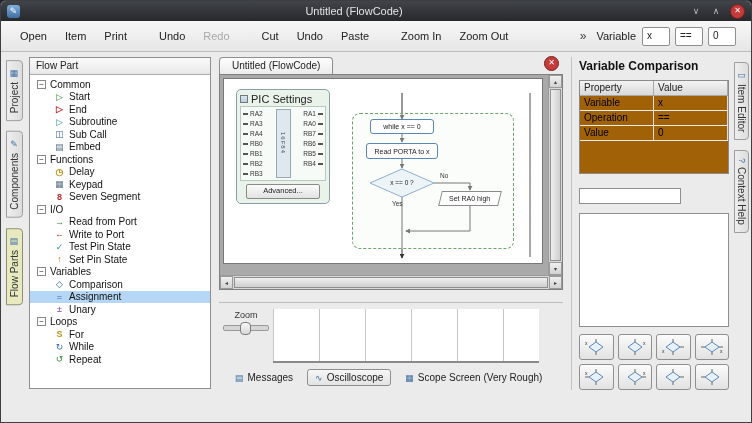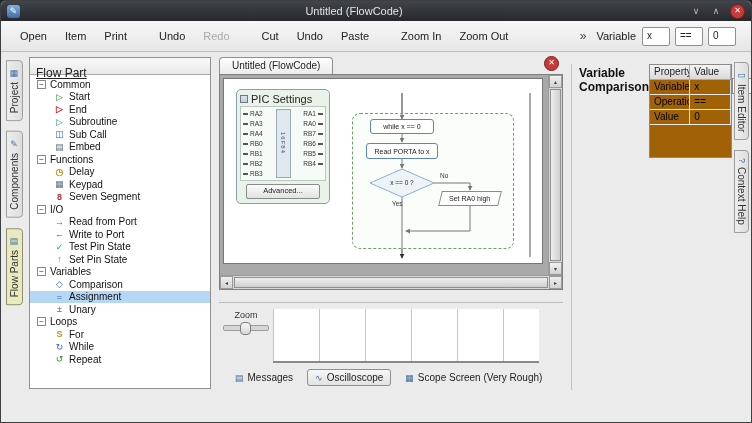--- a/index.html
+++ b/index.html
@@ -35,21 +35,21 @@
     padding-top:8px;gap:10px;}
   .v-tab{writing-mode:vertical-rl;transform:rotate(180deg);font-size:10px;color:#333;
     border:1px solid #9e9e9e;background:linear-gradient(90deg,#ddd,#eee);border-radius:4px 0 0 4px;
     padding:7px 2px;display:flex;align-items:center;gap:4px;}
   .v-tab.active{background:#e9e9c0;border-color:#8f8f70;}
   .v-tab .vt-ico{font-size:9px;color:#3f6ea3;transform:rotate(180deg);}
   
   .left-panel{width:180px;flex:none;margin:5px 2px 33px 2px;display:flex;flex-direction:column;
     border:1px solid #8f8f8f;background:#fff;}
   .panel-header{height:17px;flex:none;border-bottom:1px solid #aaa;background:linear-gradient(#fafafa,#e8e8e8);
-    font-size:12px;padding:8px 6px;box-sizing:border-box;color:#222;text-decoration:underline;}
+    font-size:10px;padding:2px 6px;box-sizing:border-box;color:#222;}
   .tree{flex:1;overflow:hidden;padding-top:3px;font-size:10px;color:#111;}
   .trow{height:12.5px;display:flex;align-items:center;}
   .trow.cat{padding-left:7px;gap:4px;}
   .trow.item{padding-left:24px;gap:4px;}
   .trow.sel{background:#b5d7f5;}
   .exp{width:9px;height:9px;flex:none;border:1px solid #888;background:#fff;font-size:8px;line-height:7px;
     text-align:center;color:#333;box-sizing:border-box;}
   .ticon{width:11px;flex:none;text-align:center;font-size:9px;line-height:10px;}
   .g-green{color:#2e8b2e}.g-red{color:#c03030;font-weight:bold}.g-teal{color:#24969b}
   .g-blue{color:#3565b5}.g-slate{color:#5b7288}.g-gold{color:#c09018;font-weight:bold}
@@ -116,21 +116,21 @@
     margin:5px auto 0 auto;position:relative;}
   .slider-thumb{position:absolute;left:16px;top:-4px;width:9px;height:11px;border-radius:4px;
     background:linear-gradient(#f6f6f6,#d8d8d8);border:1px solid #7d7d7d;}
   .scope{flex:1;height:52px;margin-right:24px;background:#fff;border-bottom:2px solid #8a8a8a;
     background-image:repeating-linear-gradient(to right,#c6c6c6 0 1px,transparent 1px 46px);}
   .bottom-tabs{display:flex;align-items:center;gap:6px;margin-top:6px;padding-left:8px;font-size:10px;color:#222;}
   .btab{display:flex;align-items:center;gap:4px;padding:2px 7px;border:1px solid transparent;}
   .btab.active{border:1px solid #8f8f8f;background:linear-gradient(#f6f6f6,#e3e3e3);border-radius:3px;}
   .btab .bt-ico{font-size:9px;color:#3f6ea3;}
   
-  .right-panel{width:150px;flex:none;margin:12px 3px 32px 4px;display:flex;flex-direction:row;
+  .right-panel{width:150px;flex:none;margin:5px 3px 32px 4px;display:flex;flex-direction:column;
     border-left:1px solid #c2c2c2;padding-left:7px;font-size:10px;}
   .rp-title{font-weight:bold;font-size:12px;color:#111;margin:2px 0 7px 0;}
   .rp-table{border:1px solid #8a8a8a;background:#a16207;height:92px;flex:none;overflow:hidden;}
   .rt-row{display:flex;height:15px;}
   .rt-cell{flex:1;padding:1px 4px;box-sizing:border-box;border-right:1px solid #dedede;
     border-bottom:1px solid #ececec;overflow:hidden;white-space:nowrap;}
   .rt-row.head .rt-cell{background:linear-gradient(#f3f3f3,#d9d9d9);border-right:1px solid #a8a8a8;
     border-bottom:1px solid #a8a8a8;color:#222;}
   .rp-input{width:100px;height:14px;flex:none;border:1px solid #8f8f8f;background:#fff;margin-top:14px;}
   .rp-list{flex:1;border:1px solid #8f8f8f;background:#fff;margin-top:9px;}

